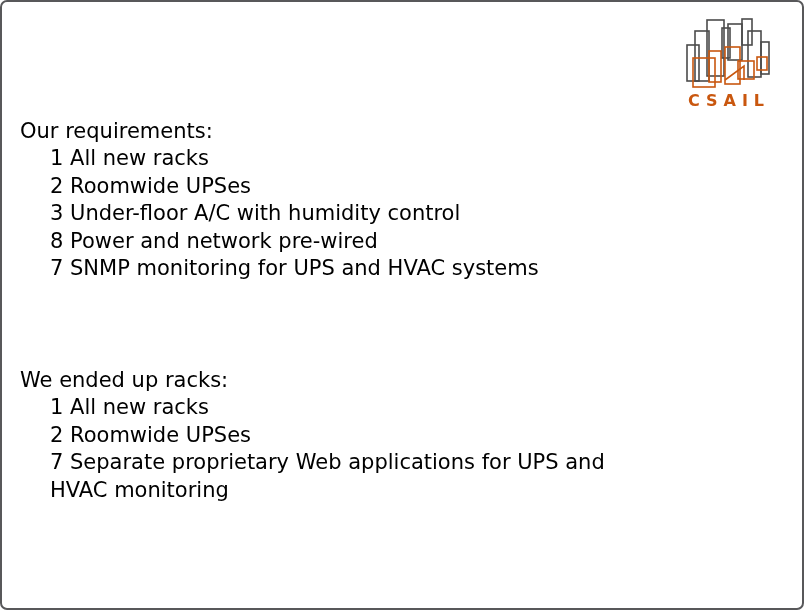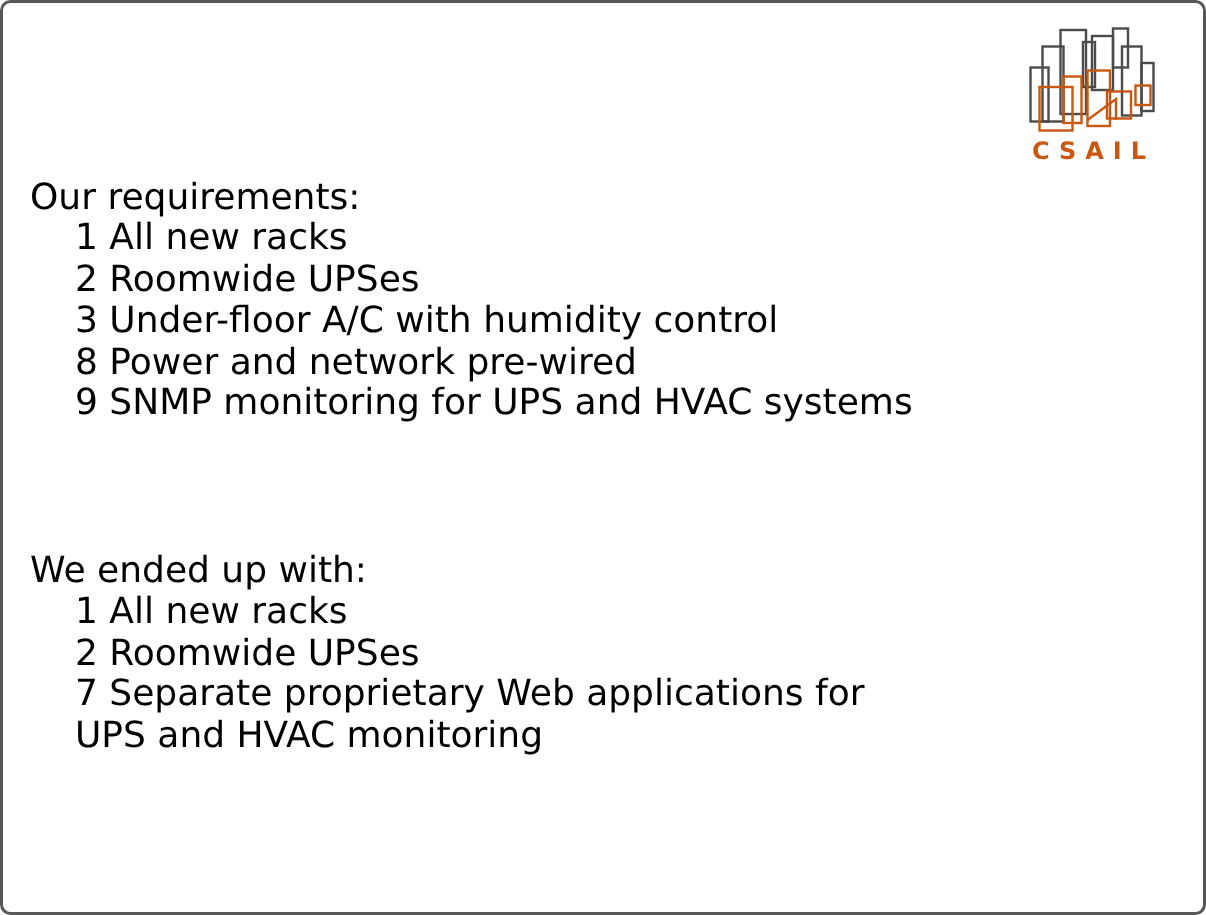--- a/index.html
+++ b/index.html
@@ -42,21 +42,21 @@
     font-weight: bold;
     letter-spacing: 6px;
     padding-left: 6px; 
     color: #c9570f;
     font-family: "DejaVu Sans", sans-serif;
   }
   .section {
     position: absolute;
     left: 18px;
     width: 620px;
-    font-size: 24px;
+    font-size: 21px;
     line-height: 27.4px;
     color: #000000;
   }
   .section-1 { top: 116px; }
   .section-2 { top: 365px; }
   .section .heading { margin: 0; }
   .section .item {
     padding-left: 30px;
     max-width: 574px; 
   }
@@ -94,23 +94,23 @@
     </span>
     <div class="logo-text">CSAIL</div>
   </div>
 
   <div class="section section-1">
     <div class="heading">Our requirements:</div>
     <div class="item">1 All new racks</div>
     <div class="item">2 Roomwide UPSes</div>
     <div class="item">3 Under-floor A/C with humidity control</div>
     <div class="item">8 Power and network pre-wired</div>
-    <div class="item">9 SNMP monitoring for UPS and HVAC systems</div>
+    <div class="item">7 SNMP monitoring for UPS and HVAC systems</div>
   </div>
 
   <div class="section section-2">
-    <div class="heading">We ended up with:</div>
+    <div class="heading">We ended up racks:</div>
     <div class="item">1 All new racks</div>
     <div class="item">2 Roomwide UPSes</div>
     <div class="item">7 Separate proprietary Web applications for UPS and HVAC monitoring</div>
   </div>
 
 </div>
 
 </body></html>

